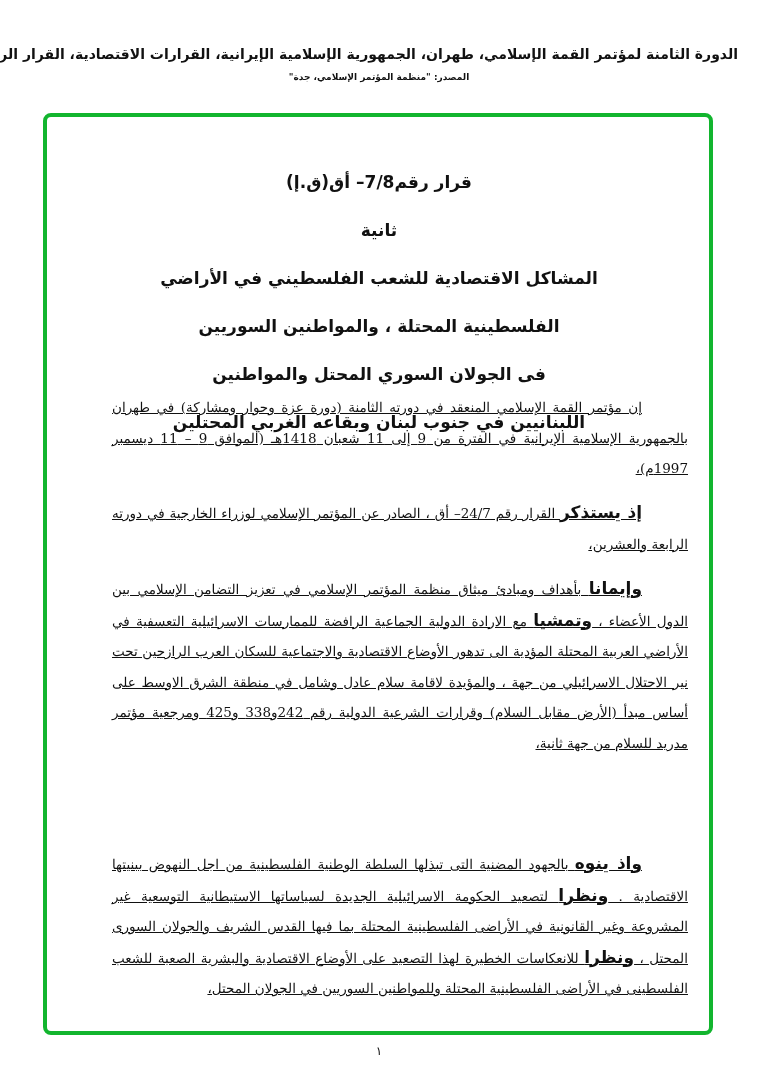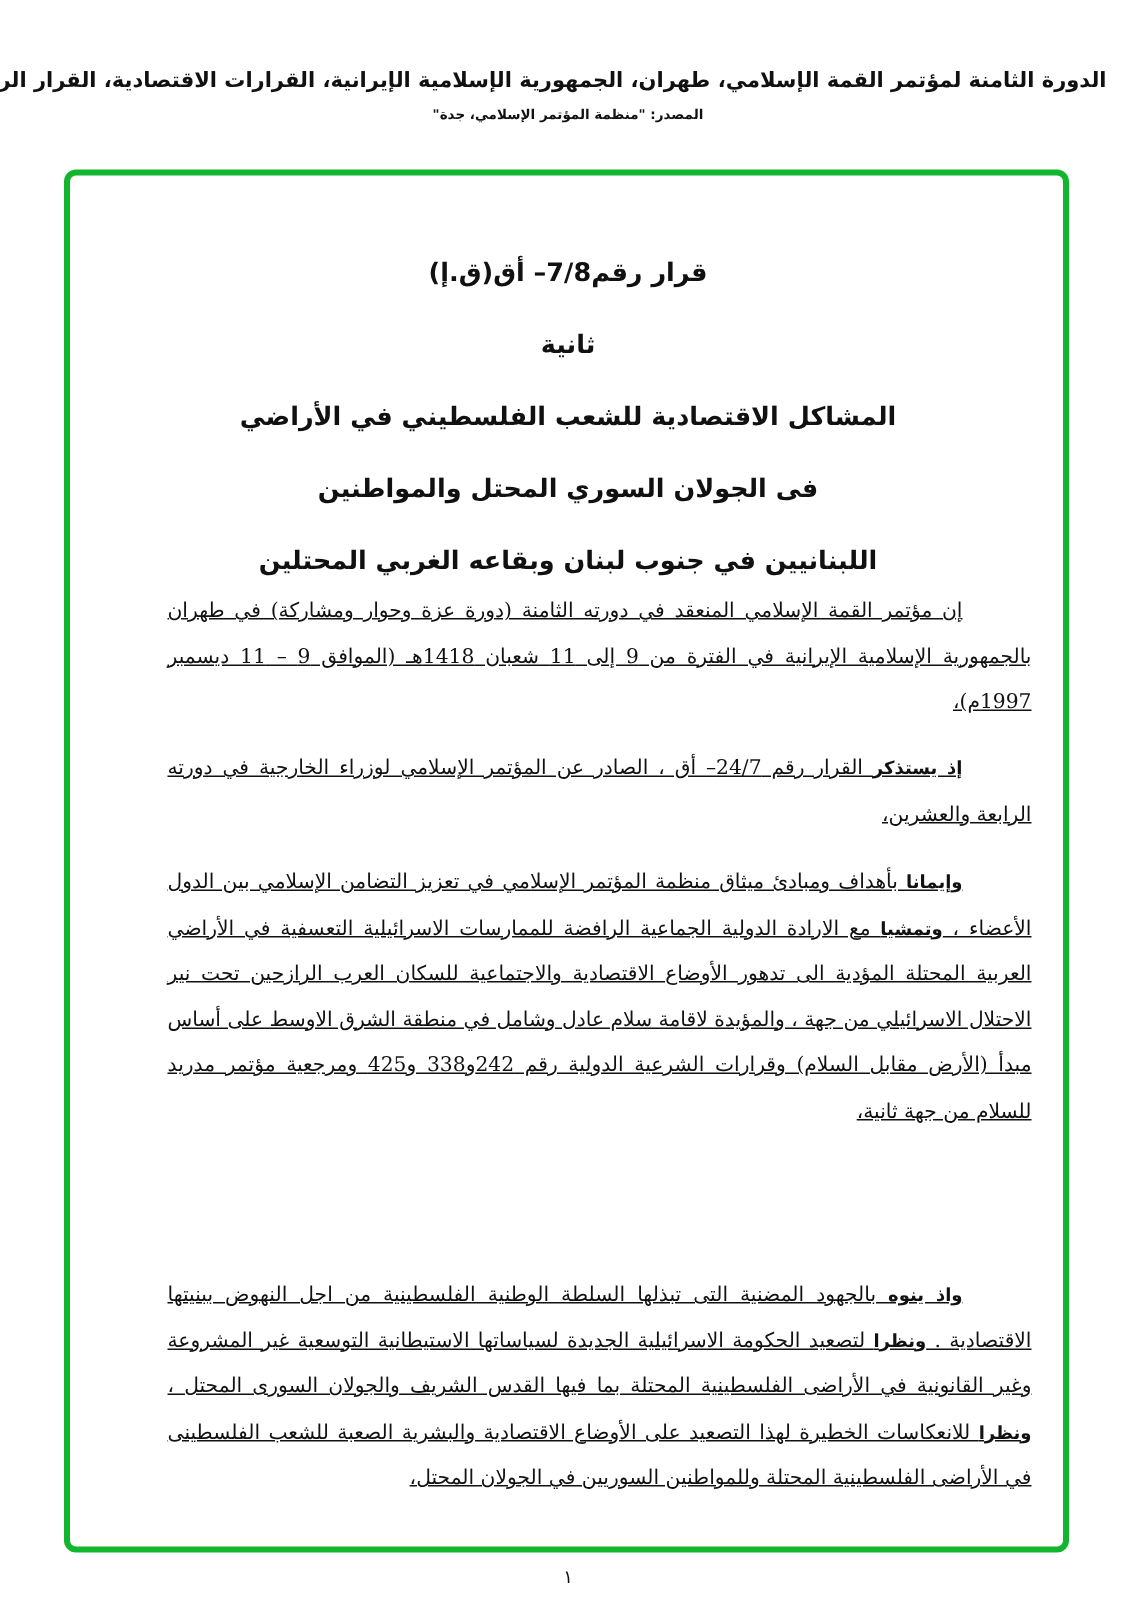--- a/index.html
+++ b/index.html
@@ -27,21 +27,21 @@
     line-height: 36px; white-space: nowrap; margin: 12px;
   }
   .title-line.first { font-size: 17px; }
   .body-text {
     position: absolute; left: 112px; right: 70px;
     font-family: "DejaVu Serif", serif; font-size: 13.5px; line-height: 30.5px;
     text-align: justify; text-align-last: right;
   }
   .body-text p { margin: 0; }
   .indent { text-indent: 46px; text-decoration: underline; }
-  .kw { font-family: "DejaVu Sans", sans-serif; font-weight: bold; font-size: 12px; }
+  .kw { font-family: "DejaVu Sans", sans-serif; font-weight: bold; font-size: 17px; }
   .para1 { top: 392px; }
   .para2 { top: 497px; }
   .para3 { top: 573px; }
   .para4 { top: 812px; margin-top: 36px; }
   .page-number {
     position: absolute; top: 1044px; left: 0; right: 0; text-align: center;
     font-size: 12px; font-family: "DejaVu Sans", sans-serif;
   }
 </style>
 </head>
@@ -54,20 +54,21 @@
     <span>"منظمة المؤتمر الإسلامي، جدة"</span>
   </div>
 </div>
 
 <div class="frame" style="border-color: rgb(18, 181, 46);"></div>
 
 <div class="title-block">
   <p class="title-line first">قرار رقم7/8– أق(ق.إ)</p>
   <p class="title-line">ثانية</p>
   <p class="title-line">المشاكل الاقتصادية للشعب الفلسطيني في الأراضي</p>
+  <p class="title-line">الفلسطينية المحتلة ، والمواطنين السوريين</p>
   <p class="title-line">فى الجولان السوري المحتل والمواطنين</p>
   <p class="title-line">اللبنانيين في جنوب لبنان وبقاعه الغربي المحتلين</p>
 </div>
 
 <div class="body-text para1">
   <p class="indent">إن مؤتمر القمة الإسلامي المنعقد في دورته الثامنة (دورة عزة وحوار ومشاركة) في طهران بالجمهورية الإسلامية الإيرانية في الفترة من 9 إلى 11 شعبان 1418هـ (الموافق 9 – 11 ديسمبر 1997م)،</p>
 </div>
 
 <div class="body-text para2">
   <p class="indent"><span class="kw">إذ يستذكر</span><span> القرار رقم 24/7– أق ، الصادر عن المؤتمر الإسلامي لوزراء الخارجية في دورته الرابعة والعشرين،</span></p>

